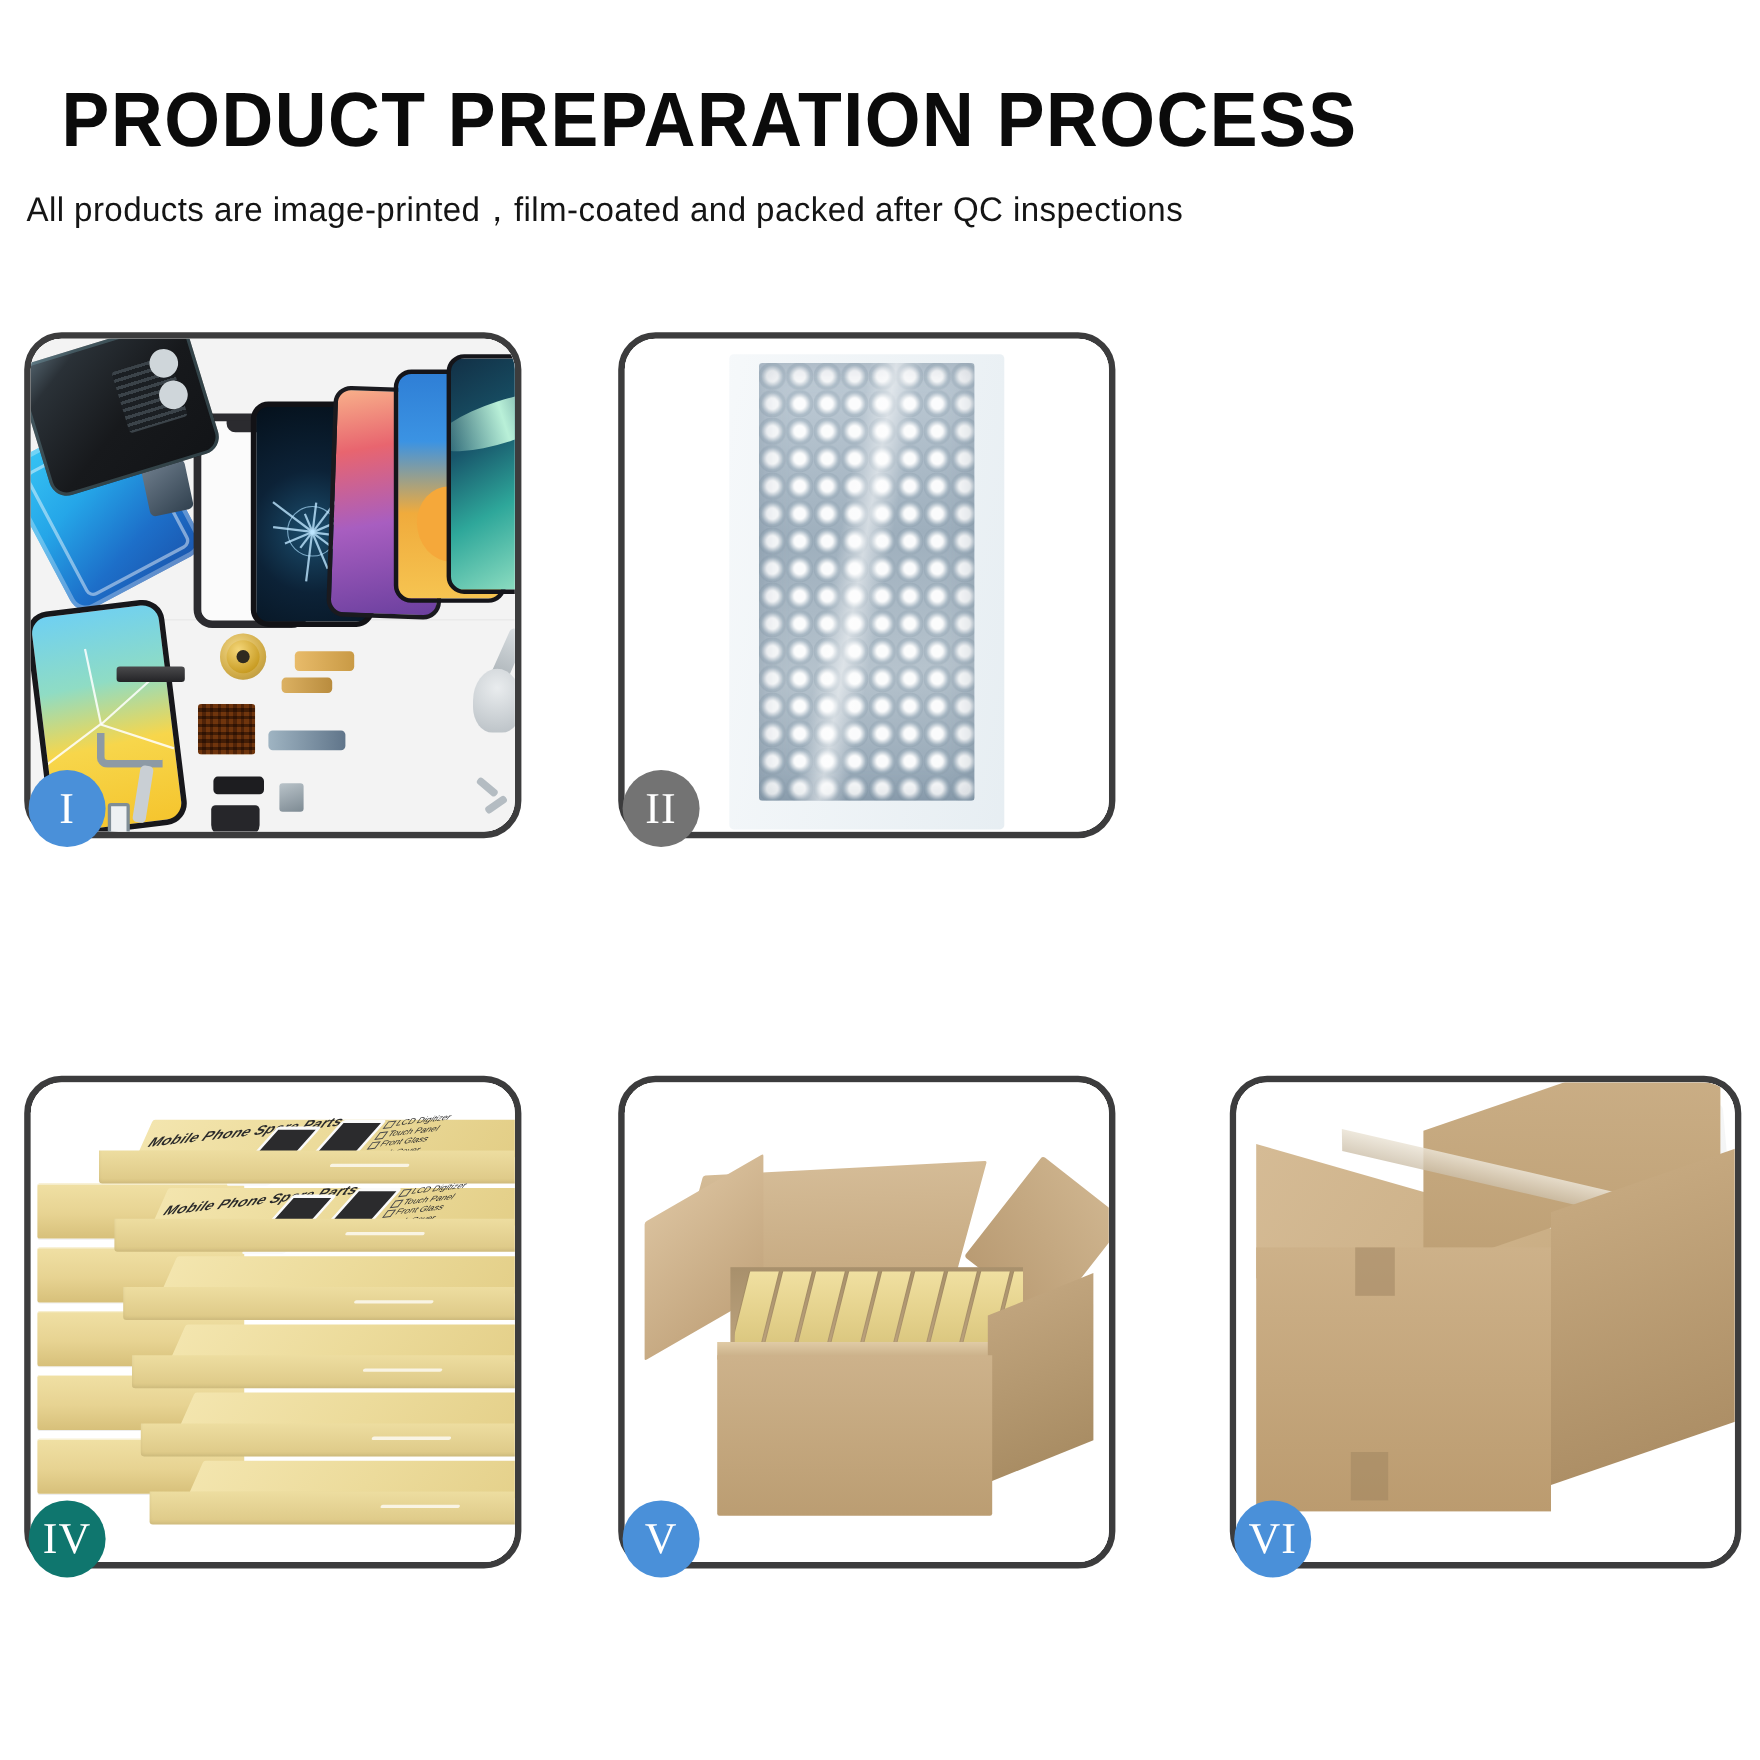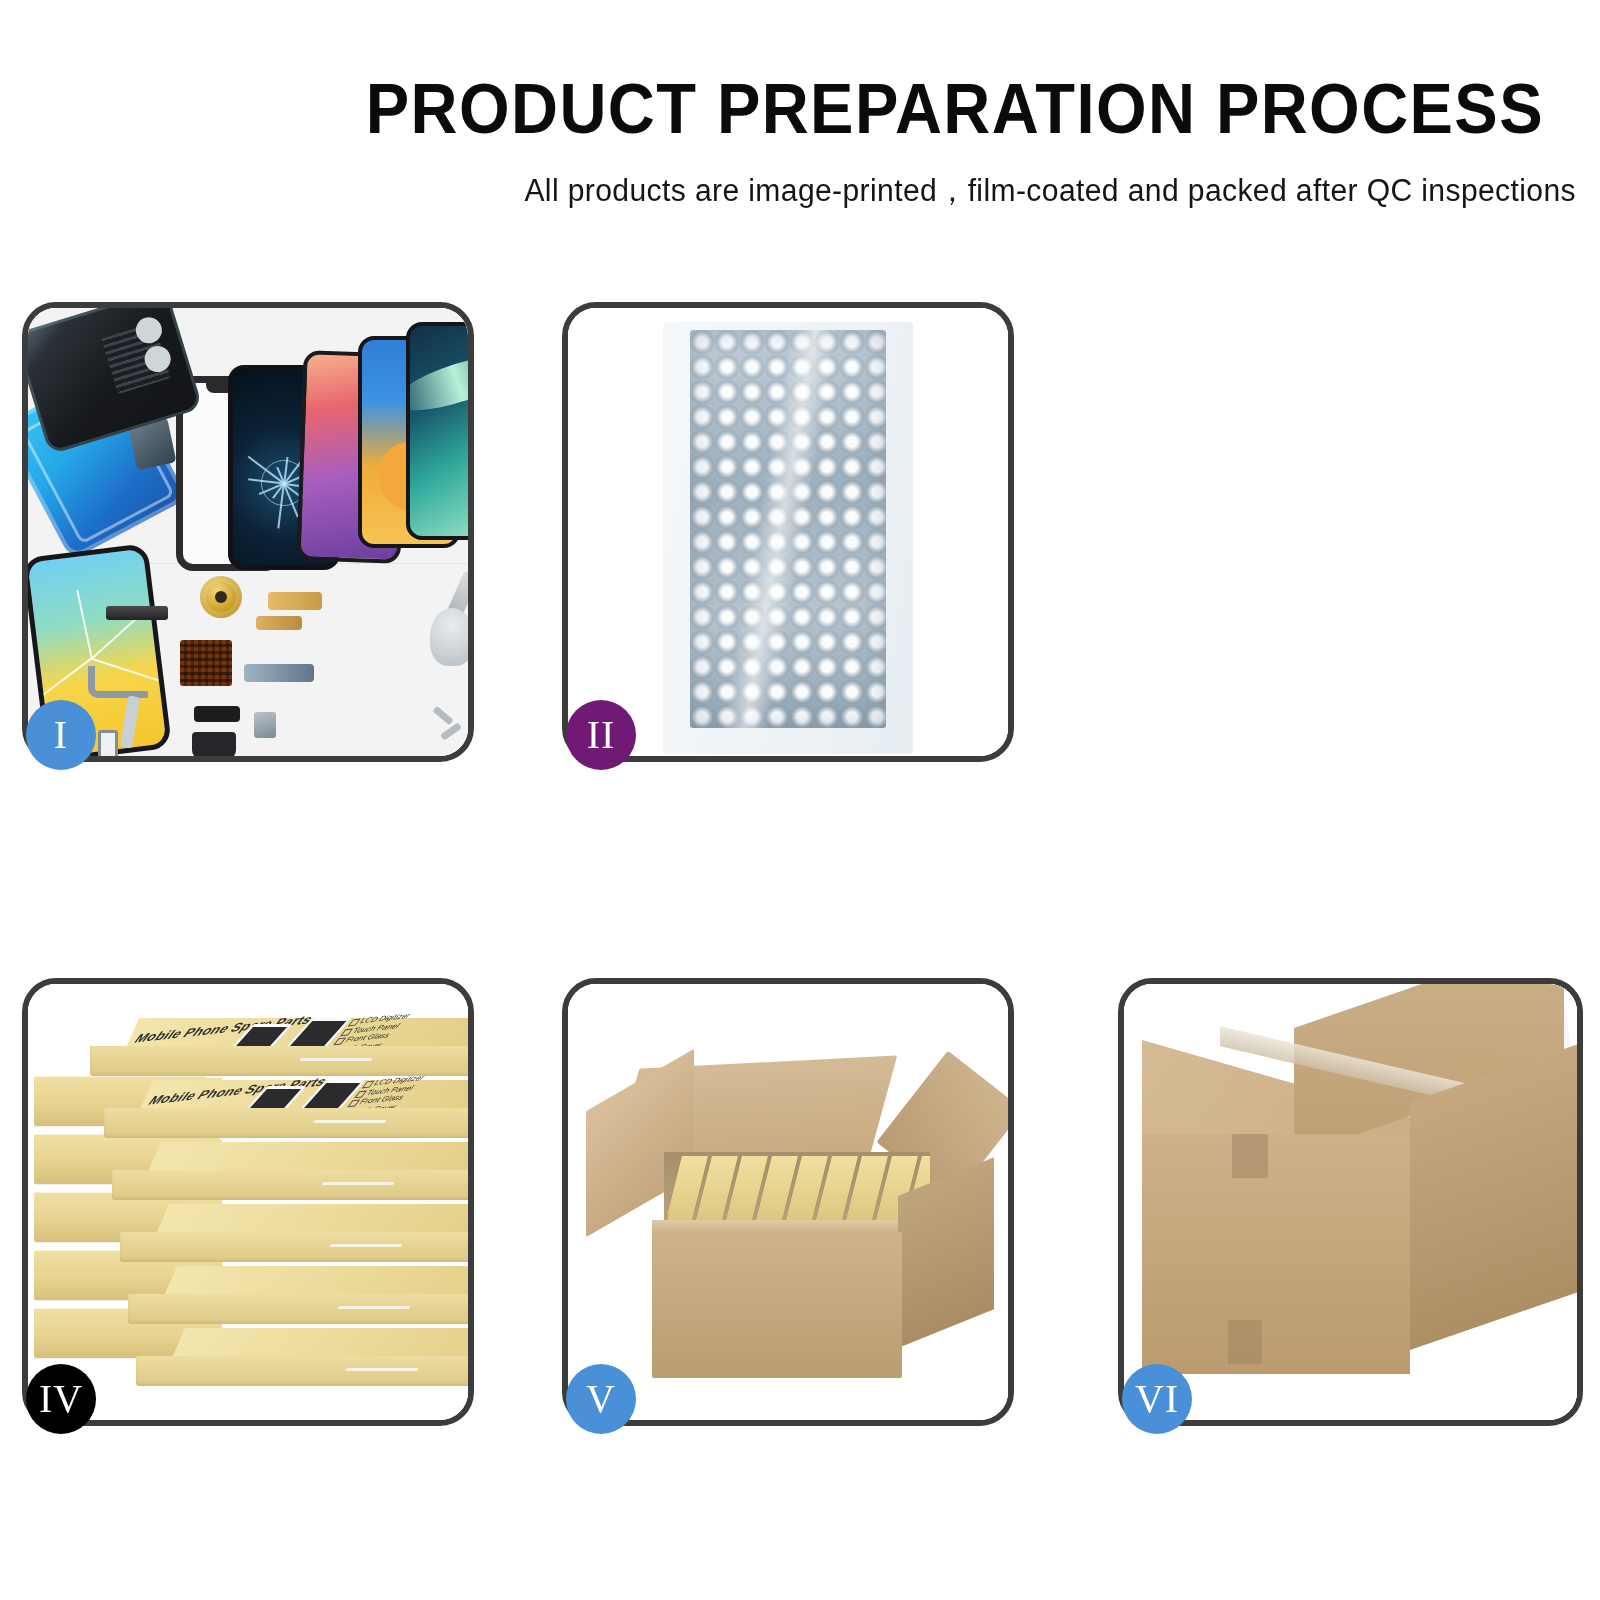--- a/index.html
+++ b/index.html
@@ -9,21 +9,21 @@
     font-family: "Liberation Sans", sans-serif;
     overflow: hidden;
   }
   #page {
     position: relative;
     width: 1600px; height: 1600px;
     background: #ffffff;
   }
 
   
-  .header { position:absolute; top:0; left:0; width:1600px; padding-top:74px; text-align:right; }
+  .header { position:absolute; top:0; left:0; width:1600px; padding-top:74px; text-align:left; }
   .title {
     font-size: 70px; font-weight: 700; letter-spacing: 1.5px;
     color:#0b0b0b; line-height: 1.0;
     transform: scaleX(0.93); transform-origin: center;
     white-space: nowrap;
   }
   .subtitle {
     margin-top: 26px; font-size: 31px; font-weight: 400;
     color:#151515; letter-spacing: .4px; white-space: nowrap;
     transform: scaleX(0.97); transform-origin:center;
@@ -347,21 +347,21 @@
       </div>
       <div class="badge" style="background: rgb(74, 144, 217); color: rgb(255, 255, 255);">I</div>
     </div>
 
     <div class="panel" id="p2" style="border-color: rgb(60, 60, 61);">
       <div class="clip">
         <div class="p2bg"></div>
         <div class="bagwrap"></div>
         <div class="bubblepad"></div>
       </div>
-      <div class="badge" style="background: #701a75; color: rgb(255, 255, 255);">II</div>
+      <div class="badge" style="background: #737373; color: rgb(255, 255, 255);">II</div>
     </div>
 
 
     <div class="panel" id="p4" style="border-color: rgb(60, 60, 61);">
       <div class="clip">
         <div class="p4bg"></div>
 
         <div class="stackL">
           <div class="sl" style="top:0px"></div>
           <div class="sl" style="top:58px"></div>
@@ -429,21 +429,21 @@
           <div class="box" style="top:248px; left:38px;">
             <div class="top"></div>
               <div class="face"></div>
           </div>
           <div class="box" style="top:310px; left:46px;">
             <div class="top"></div>
               <div class="face"></div>
           </div>
         </div>
       </div>
-      <div class="badge" style="background: #000000; color: rgb(255, 255, 255);">IV</div>
+      <div class="badge" style="background: #0f766e; color: rgb(255, 255, 255);">IV</div>
     </div>
 
     <div class="panel" id="p5" style="border-color: rgb(60, 60, 61);">
       <div class="clip">
         <div class="p5bg"></div>
         <div class="c5-flapBack"></div>
         <div class="c5-flapL"></div>
         <div class="c5-flapR"></div>
         <div class="c5-inner"></div>
         <div class="c5-gold">

